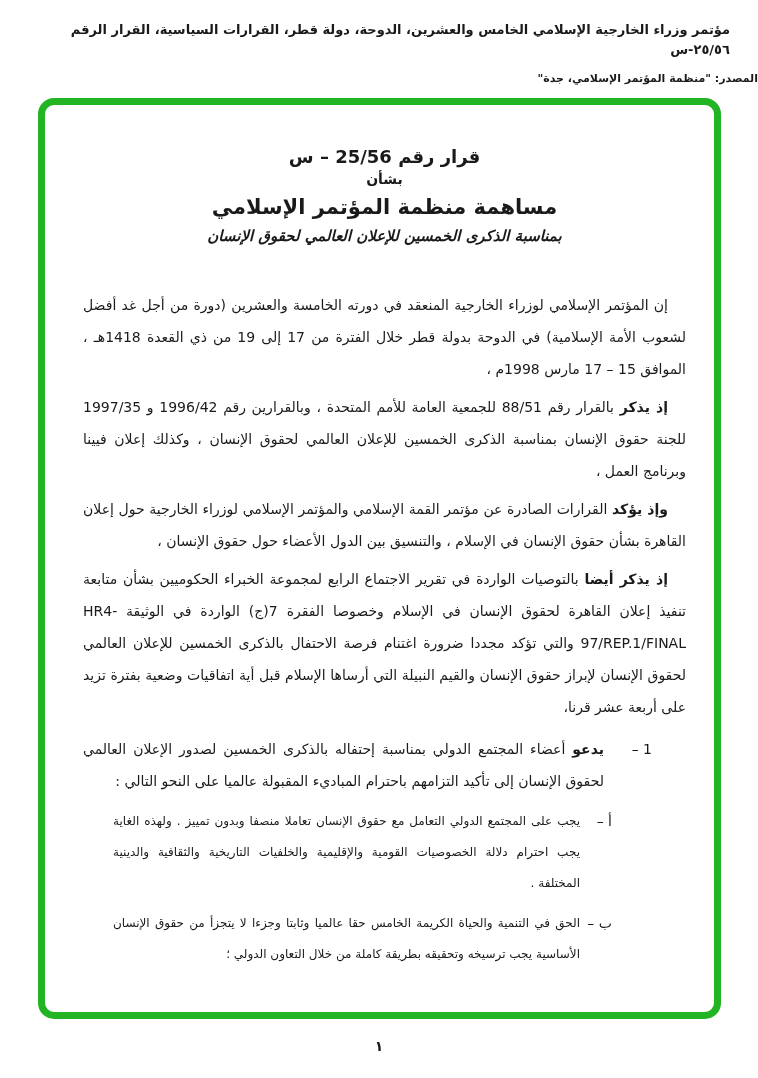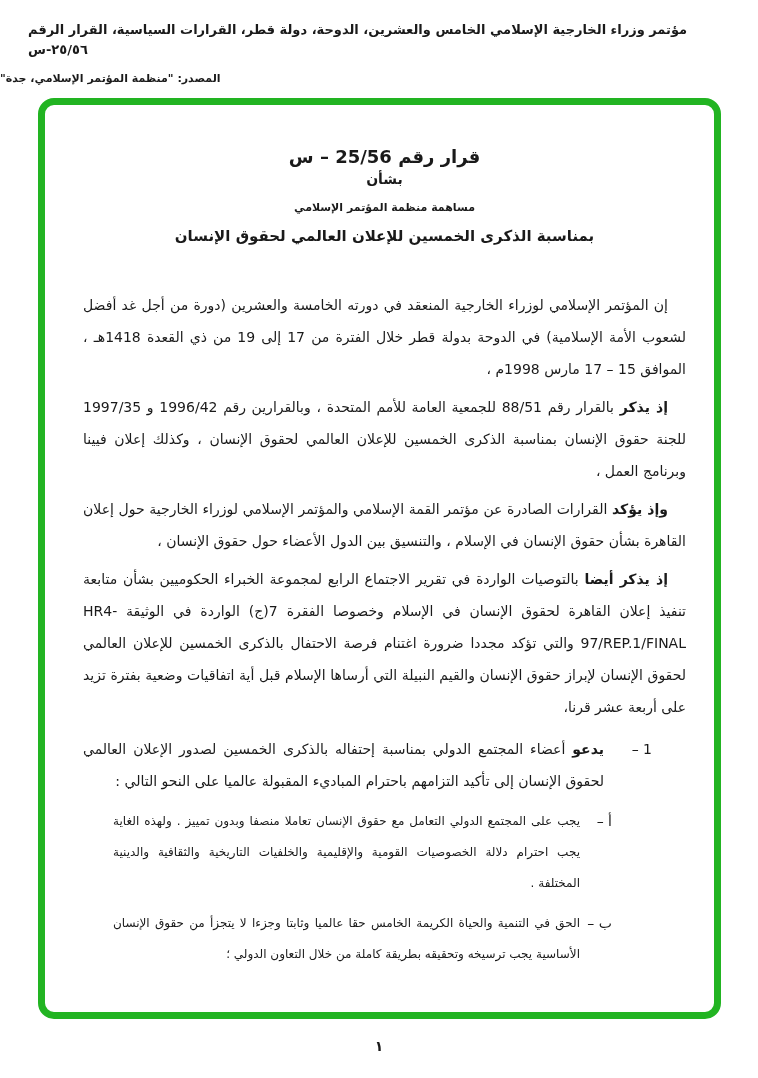--- a/index.html
+++ b/index.html
@@ -16,21 +16,21 @@
     overflow: hidden;
   }
 
   
   .page-header {
     position: absolute;
     top: 20px;
     left: 0;
     width: 100%;
     direction: rtl;
-    text-align: left;
+    text-align: right;
   }
   .page-header .hline1 {
     font-size: 13px;
     font-weight: bold;
     letter-spacing: 0;
     padding: 0 28px;
     line-height: 20px;
   }
   .page-header .hline2 {
     margin-top: 11px;
@@ -58,22 +58,22 @@
     padding: 40px 28px 10px 38px;
   }
 
   
   .title-block {
     text-align: center;
     font-weight: bold;
   }
   .title-resolution { font-size: 18px; line-height: 24px; }
   .title-subject    { font-size: 14px; line-height: 20px; }
-  .title-org        { font-size: 11px; line-height: 21px; margin-top: 8px; }
-  .title-occasion   { font-size: 15px; line-height: 21px; margin-top: 8px; }
+  .title-org        { font-size: 21px; line-height: 21px; margin-top: 8px; }
+  .title-occasion   { font-size: 15px; line-height: 21px; margin-top: 8px; font-style: italic; }
 
   
   .body-block { margin-top: 42px; }
   .para {
     font-size: 14px;
     line-height: 32px;
     text-align: justify;
     text-indent: 18px;
     margin: 0 0 6px 0;
   }

